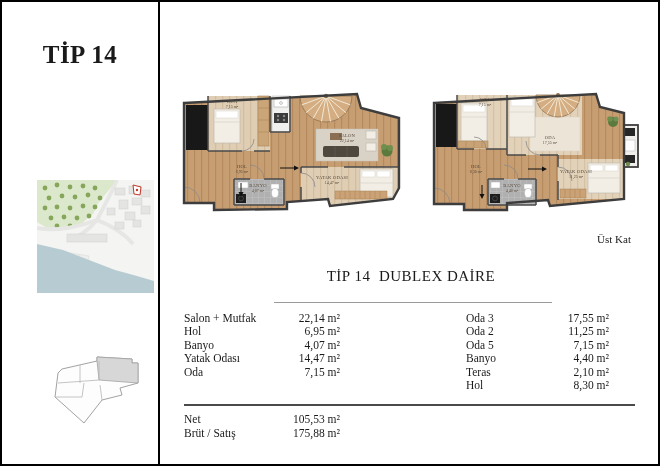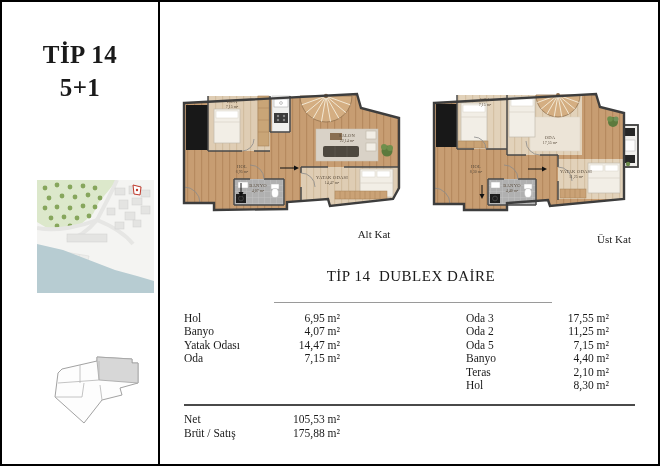--- a/index.html
+++ b/index.html
@@ -42,21 +42,20 @@
   .ahead{fill:#111;stroke:none;}
 </style>
 </head>
 <body>
 
 <div class="page">
 
   <aside class="sidebar">
     <div class="type-title">
       <div>TİP 14</div>
-      <div>5+1</div>
     </div>
 
     <svg class="site-map" width="117" height="113" viewBox="0 0 117 113">
       <rect x="0" y="0" width="117" height="113" fill="#f4f4f2"></rect>
       <g>
         <path d="M0,0 L80,0 L72,10 L62,22 L56,34 L44,44 L28,50 L10,48 L0,42 Z" fill="#dce8cb"></path>
         <g fill="#86a65c">
           <circle cx="8" cy="8" r="2.4"></circle>
             <circle cx="20" cy="5" r="2.4"></circle>
             <circle cx="33" cy="7" r="2.4"></circle>
@@ -254,21 +253,20 @@
         <text class="rlabel" x="167" y="48">SALON</text>
         <text class="rarea" x="167" y="53">22,14 m²</text>
         <text class="rlabel" x="62" y="79">HOL</text>
         <text class="rarea" x="62" y="84">6,95 m²</text>
         <text class="rlabel" x="78" y="98">BANYO</text>
         <text class="rarea" x="78" y="103">4,07 m²</text>
         <text class="rlabel" x="152" y="90">YATAK ODASI</text>
         <text class="rarea" x="152" y="95">14,47 m²</text>
       </g>
     </svg>
-    <div class="plan-caption cap-a">Alt Kat</div>
 
     <svg class="plan-svg plan-b" width="210" height="128" viewBox="0 0 210 128">
       <defs>
         <pattern id="woodB" width="7" height="7" patternUnits="userSpaceOnUse">
           <rect width="7" height="7" fill="#c79d72"></rect>
             <rect width="1.2" height="7" fill="#b68a5f"></rect>
         </pattern>
         <pattern id="woodLightB" width="7" height="7" patternUnits="userSpaceOnUse">
           <rect width="7" height="7" fill="#e2d2ba"></rect>
             <rect width="1.2" height="7" fill="#d5c1a4"></rect>
@@ -393,20 +391,24 @@
         <text class="rarea" x="146" y="89">11,25 m²</text>
       </g>
     </svg>
     <div class="plan-caption cap-b">Üst Kat</div>
 
     <div class="detail-title">TİP 14  DUBLEX DAİRE</div>
     <div class="title-rule"></div>
 
     <div class="area-col col-a">
       <div class="arow">
+        <span>Salon + Mutfak</span>
+        <span>22,14 m²</span>
+      </div>
+      <div class="arow">
         <span>Hol</span>
         <span>6,95 m²</span>
       </div>
       <div class="arow">
         <span>Banyo</span>
         <span>4,07 m²</span>
       </div>
       <div class="arow">
         <span>Yatak Odası</span>
         <span>14,47 m²</span>

